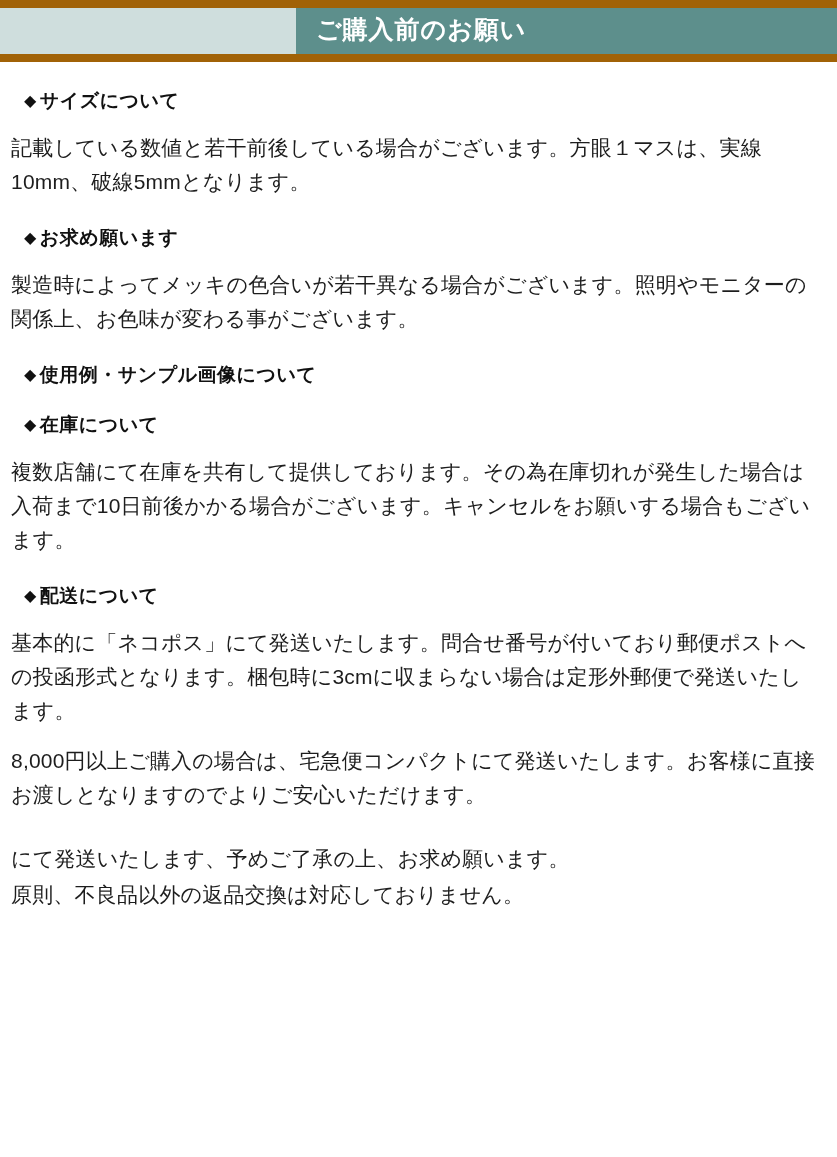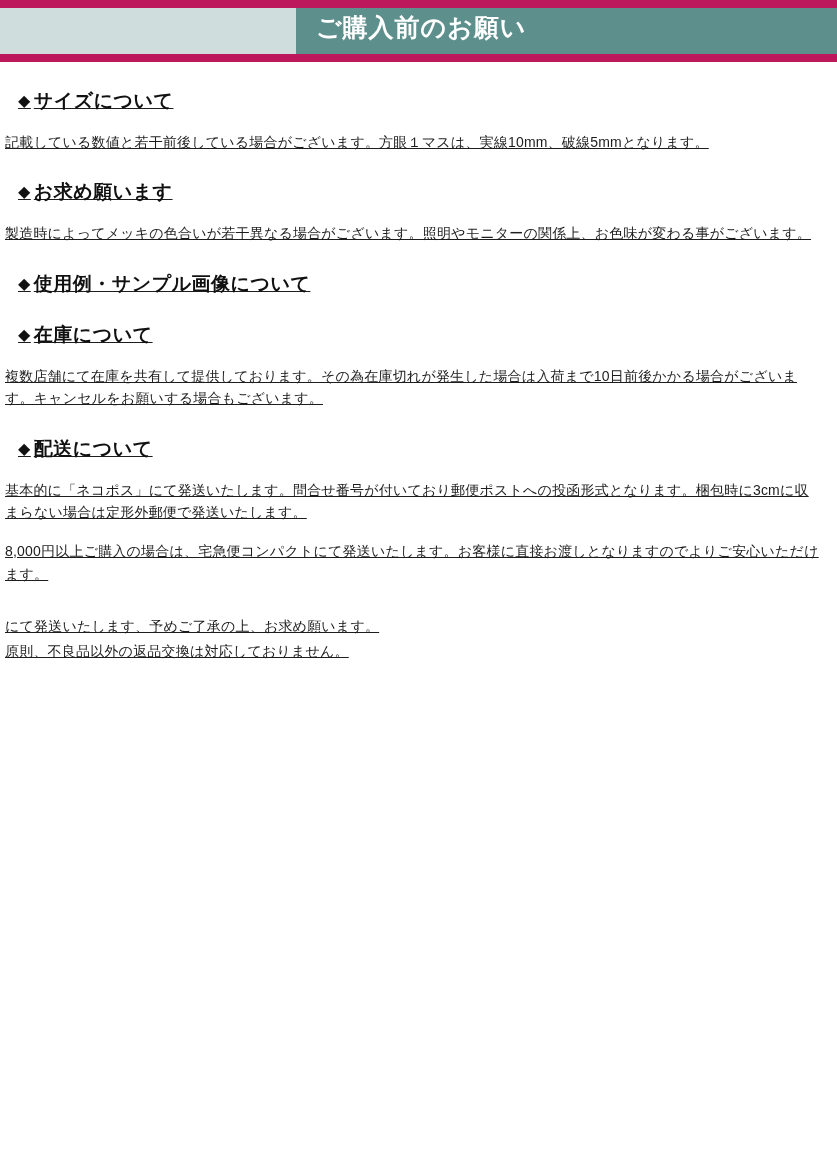--- a/index.html
+++ b/index.html
@@ -16,23 +16,22 @@
   }
   .page {
     position: relative;
     width: 837px;
     height: 1157px;
     box-sizing: border-box;
   }
   .header-band {
     position: relative;
     height: 62px;
-    background: #be185d;
+    background: #a16207;
     display: block;
-    font-family: Liberation Mono, monospace;
   }
   .header-bar {
     position: absolute;
     left: 296px;
     top: 8px;
     right: 0;
     height: 46px;
     background: #5d8f8c;
   }
   .header-left-block {
@@ -47,42 +46,41 @@
     position: absolute;
     left: 316px;
     top: 17px;
     font-size: 25px;
     font-weight: bold;
     color: #ffffff;
     letter-spacing: 1px;
     line-height: 1;
   }
   .content {
-    padding: 0 18px 0 2px;
-    text-decoration: underline;
+    padding: 0 18px 0 8px;
   }
   .section {
     margin: 0;
   }
   .sec-title {
     font-size: 19px;
     font-weight: bold;
     color: #111111;
     margin: 28px 0 0 16px;
     letter-spacing: 0.5px;
     line-height: 1.2;
   }
   .sec-title .diamond {
     font-size: 16px;
     margin-right: 3px;
     position: relative;
     top: -1px;
   }
   .para {
-    font-size: 14px;
+    font-size: 21px;
     line-height: 1.62;
     margin: 18px 0 0 3px;
     color: #1d1d1d;
     letter-spacing: 0.2px;
   }
   .para.tight {
     margin-top: 16px;
   }
   .closing {
     margin-top: 30px;

